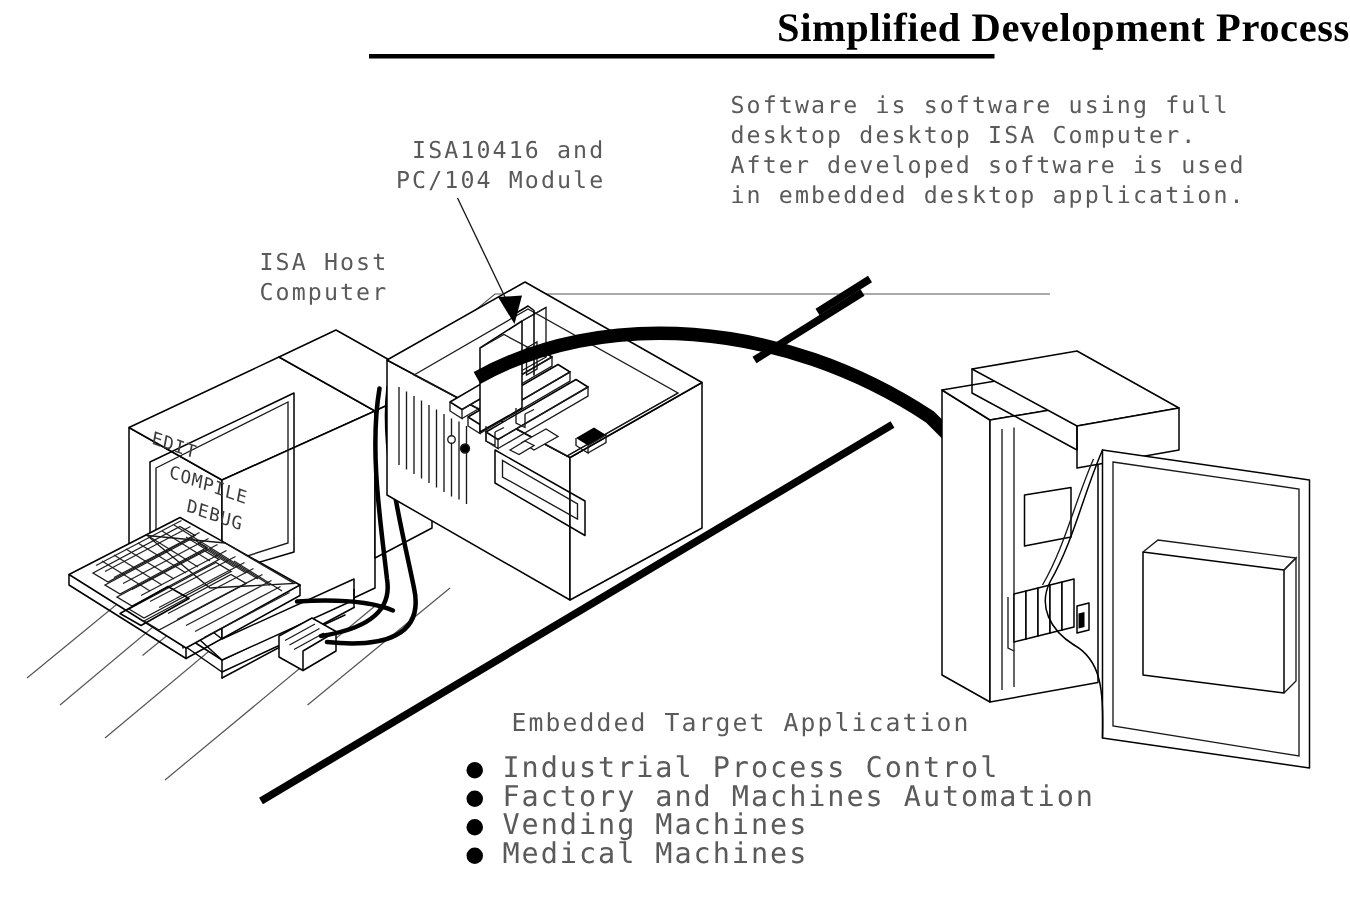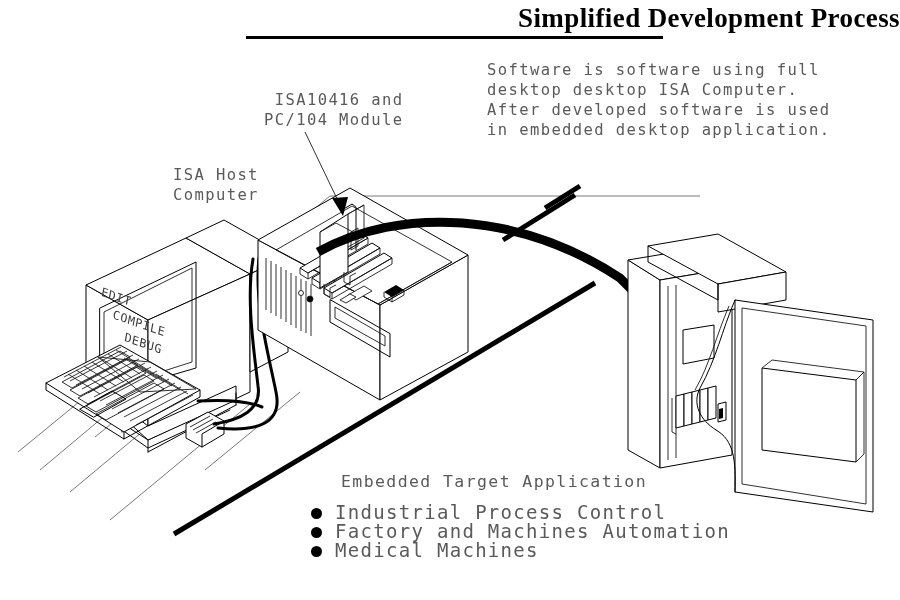--- a/index.html
+++ b/index.html
@@ -312,20 +312,21 @@
 <span>PC/104 Module</span></div>
 
   <div class="tech" id="label-host"><span>ISA Host</span>
 <span>Computer</span></div>
 
   <div class="tech" id="label-embedded">Embedded Target Application</div>
 
   <ul id="bullet-list">
     <li><span class="bullet"></span><span>Industrial Process Control</span></li>
     <li><span class="bullet"></span><span>Factory and Machines Automation</span></li>
+    <li><span class="bullet"></span><span>Vending Machines</span></li>
     <li><span class="bullet"></span><span>Medical Machines</span></li>
   </ul>
 
   <div id="screen-text"><span>EDIT</span>
   <span>COMPILE</span>
     <span>DEBUG</span></div>
 
 </div>
 
 </body></html>

